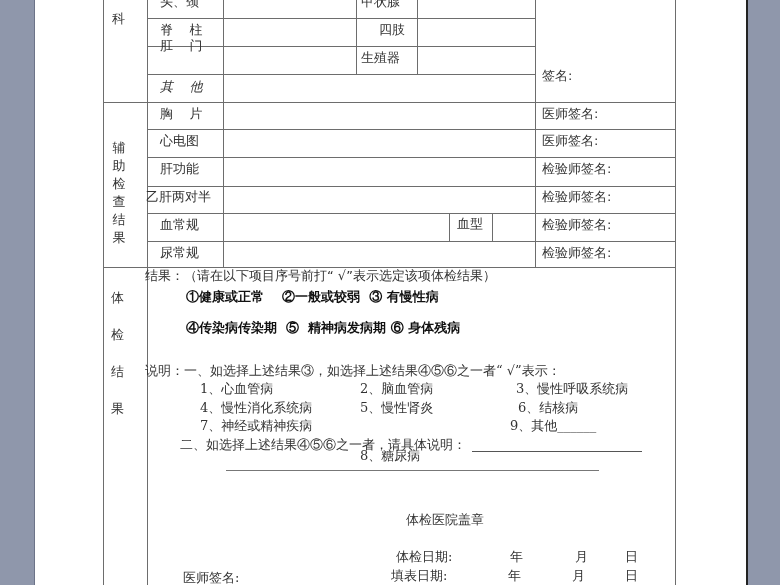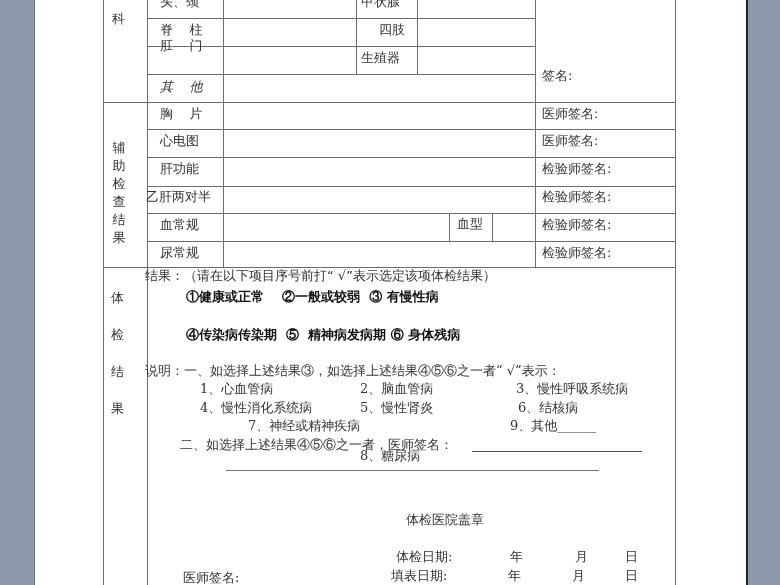--- a/index.html
+++ b/index.html
@@ -91,37 +91,37 @@
 <div class="t" style="left:160px;top:245px;">尿常规</div>
 <div class="t" style="left:542px;top:245px;">检验师签名:</div>
 
 <div class="t" style="left:111px;top:290px;">体</div>
 <div class="t" style="left:111px;top:327px;">检</div>
 <div class="t" style="left:111px;top:364px;">结</div>
 <div class="t" style="left:111px;top:401px;">果</div>
 
 <div class="t" style="left:145px;top:268px;">结果：（请在以下项目序号前打“ √”表示选定该项体检结果）</div>
 <div class="t bold" style="left:186px;top:289px;white-space:pre;">①健康或正常    ②一般或较弱  ③ 有慢性病</div>
-<div class="t bold" style="left:186px;top:327px;white-space:pre;">④传染病传染期  ⑤  精神病发病期 ⑥ 身体残病</div>
+<div class="t bold" style="left:186px;top:320px;white-space:pre;">④传染病传染期  ⑤  精神病发病期 ⑥ 身体残病</div>
 
 <div class="t ser" style="left:145px;top:363px;">说明：一、如选择上述结果③，如选择上述结果④⑤⑥之一者“ √”表示：</div>
 
 <div class="t ser" style="left:200px;top:381px;">1、心血管病</div>
 <div class="t ser" style="left:360px;top:381px;">2、脑血管病</div>
 <div class="t ser" style="left:516px;top:381px;">3、慢性呼吸系统病</div>
 
 <div class="t ser" style="left:200px;top:400px;">4、慢性消化系统病</div>
 <div class="t ser" style="left:360px;top:400px;">5、慢性肾炎</div>
 <div class="t ser" style="left:518px;top:400px;">6、结核病</div>
 
-<div class="t ser" style="left:200px;top:418px;margin-left:48px;">7、神经或精神疾病</div>
+<div class="t ser" style="left:200px;top:418px;">7、神经或精神疾病</div>
 <div class="t ser" style="left:360px;top:418px;margin-top:30px;">8、糖尿病</div>
 <div class="t ser" style="left:510px;top:418px;">9、其他______</div>
 
-<div class="t ser" style="left:180px;top:437px;">二、如选择上述结果④⑤⑥之一者，医师签名：</div>
+<div class="t ser" style="left:180px;top:437px;">二、如选择上述结果④⑤⑥之一者，请具体说明：</div>
 <div class="ln h" style="left:472px;top:451px;width:170px;background:#555;"></div>
 <div class="ln h" style="left:226px;top:470px;width:373px;background:#777;"></div>
 
 <div class="t ser" style="left:406px;top:512px;">体检医院盖章</div>
 
 <div class="t ser" style="left:396px;top:549px;">体检日期:</div>
 <div class="t ser" style="left:510px;top:549px;">年</div>
 <div class="t ser" style="left:575px;top:549px;">月</div>
 <div class="t ser" style="left:625px;top:549px;">日</div>
 

